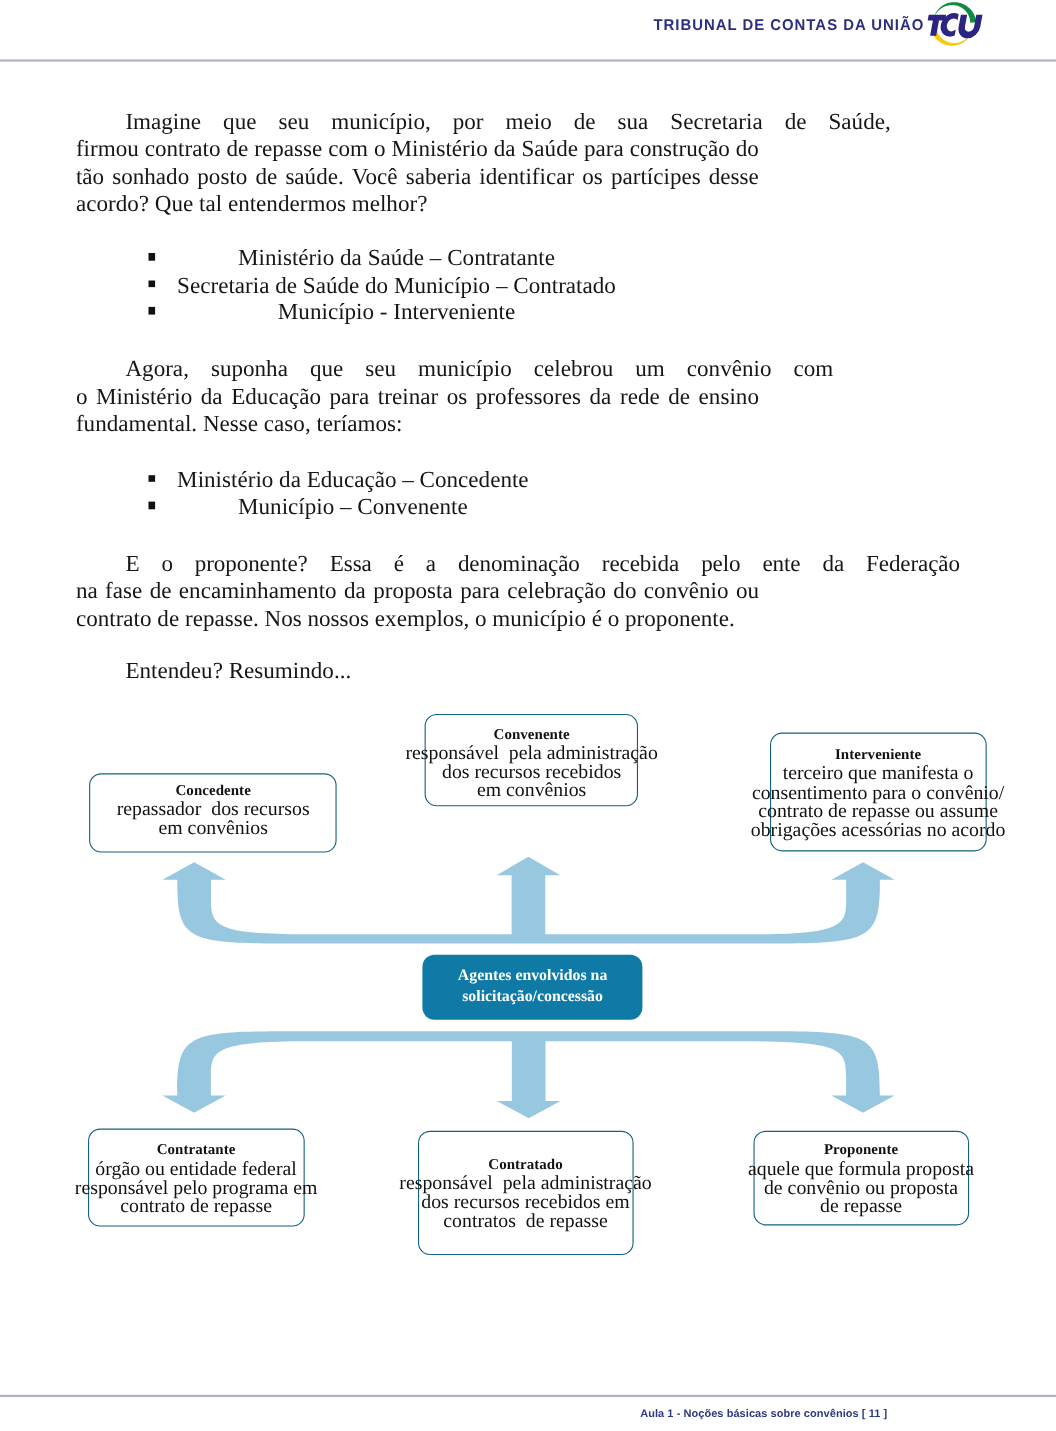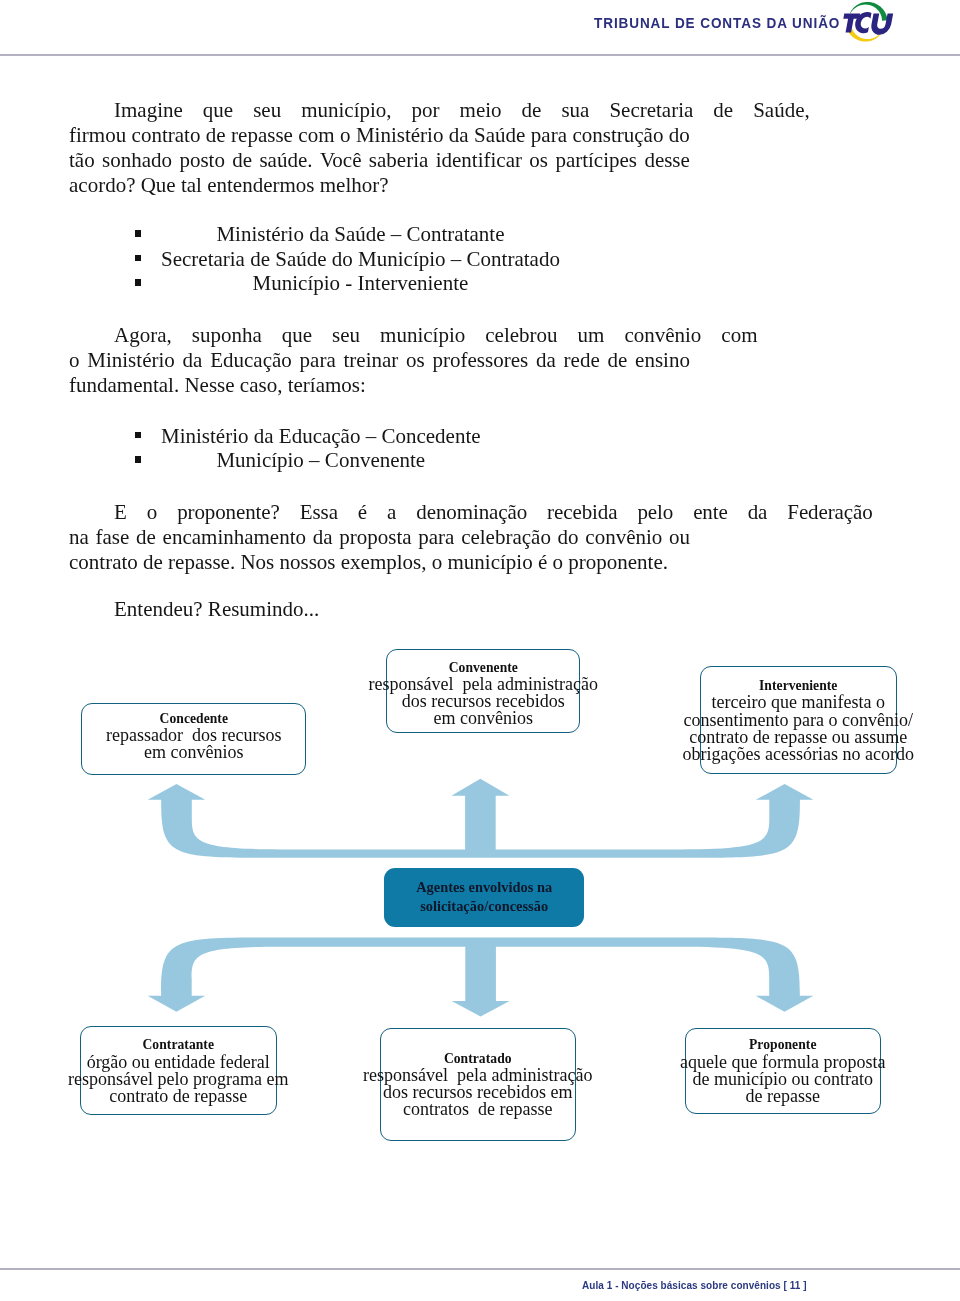--- a/index.html
+++ b/index.html
@@ -30,21 +30,21 @@
   ul.bul li{position:relative;padding-left:27px;}
   ul.bul li:before{content:"";position:absolute;left:0.5px;top:8px;width:6.8px;height:6.8px;background:#111;}
 
   
   .diagram{position:absolute;left:0;top:0;width:960px;height:1301px;pointer-events:none;}
   .dbox{position:absolute;border:1.85px solid #136180;border-radius:11px;background:#fff;
         box-sizing:border-box;text-align:center;color:#111;display:flex;flex-direction:column;
         justify-content:center;align-items:center;white-space:pre;}
   .dbox .t{font-weight:bold;font-size:13.6px;line-height:17.2px;letter-spacing:0.05px;}
   .dbox .d{font-size:18px;line-height:17.2px;}
-  .cbox{position:absolute;background:#0f7aa6;border-radius:11px;color:#0f172a;text-align:center;
+  .cbox{position:absolute;background:#0f7aa6;border-radius:11px;color:#ffffff;text-align:center;
         font-weight:bold;font-size:14.4px;line-height:19.5px;box-sizing:border-box;
         display:flex;flex-direction:column;justify-content:center;align-items:center;}
 </style>
 </head>
 <body>
 
 <div class="page">
 
   <div class="hdr">
     <div class="hdr-title">TRIBUNAL DE CONTAS DA UNIÃO</div>
@@ -139,19 +139,19 @@
   <div class="dbox" style="left:380px;top:1027.5px;width:195.5px;height:113px">
     <div class="t">Contratado</div>
     <div class="d">responsável  pela administração</div>
     <div class="d">dos recursos recebidos em</div>
     <div class="d">contratos  de repasse</div>
   </div>
 
   <div class="dbox" style="left:685px;top:1027.5px;width:195.5px;height:86.5px">
     <div class="t">Proponente</div>
     <div class="d">aquele que formula proposta</div>
-    <div class="d">de município ou contrato</div>
+    <div class="d">de convênio ou proposta</div>
     <div class="d">de repasse</div>
   </div>
 
   <div class="rule-bot"></div>
   <div class="footer">Aula 1 - Noções básicas sobre convênios [ 11 ]</div>
 </div>
 
 </body></html>

